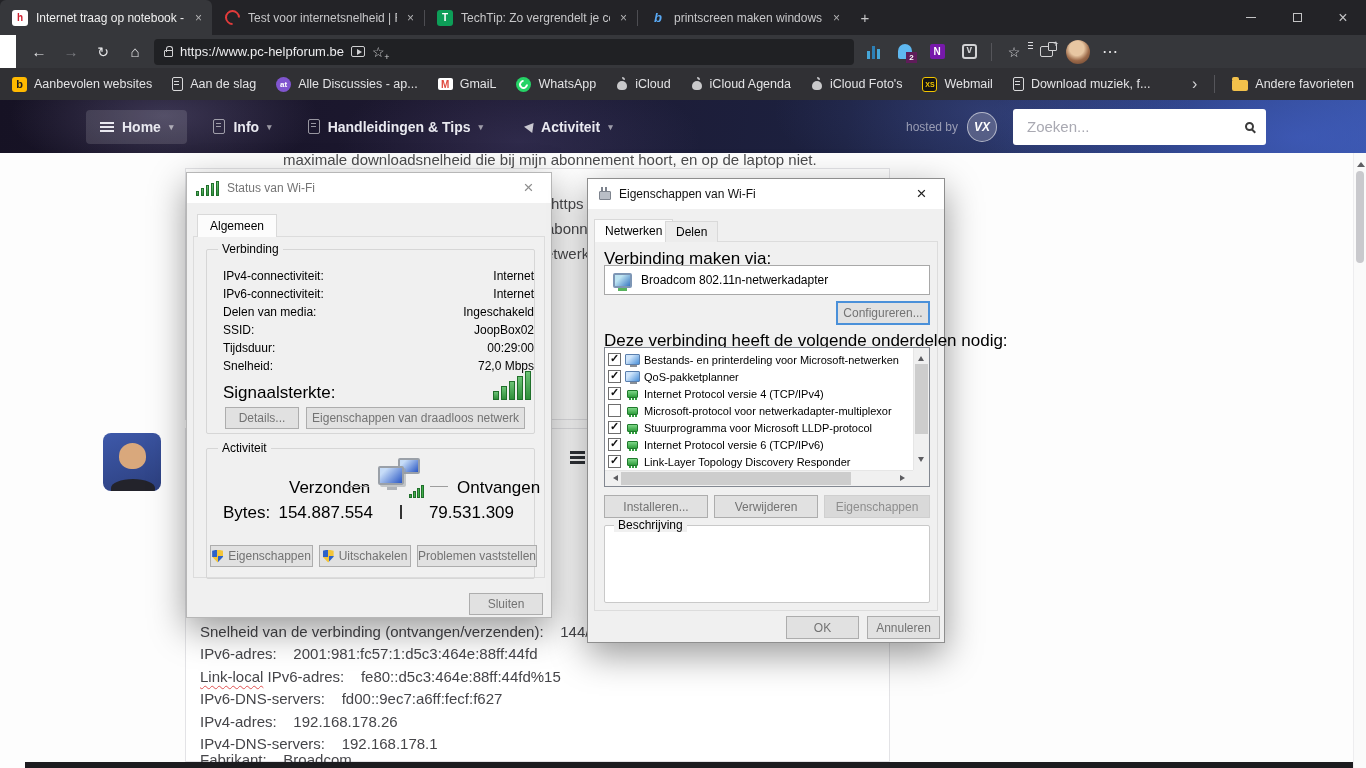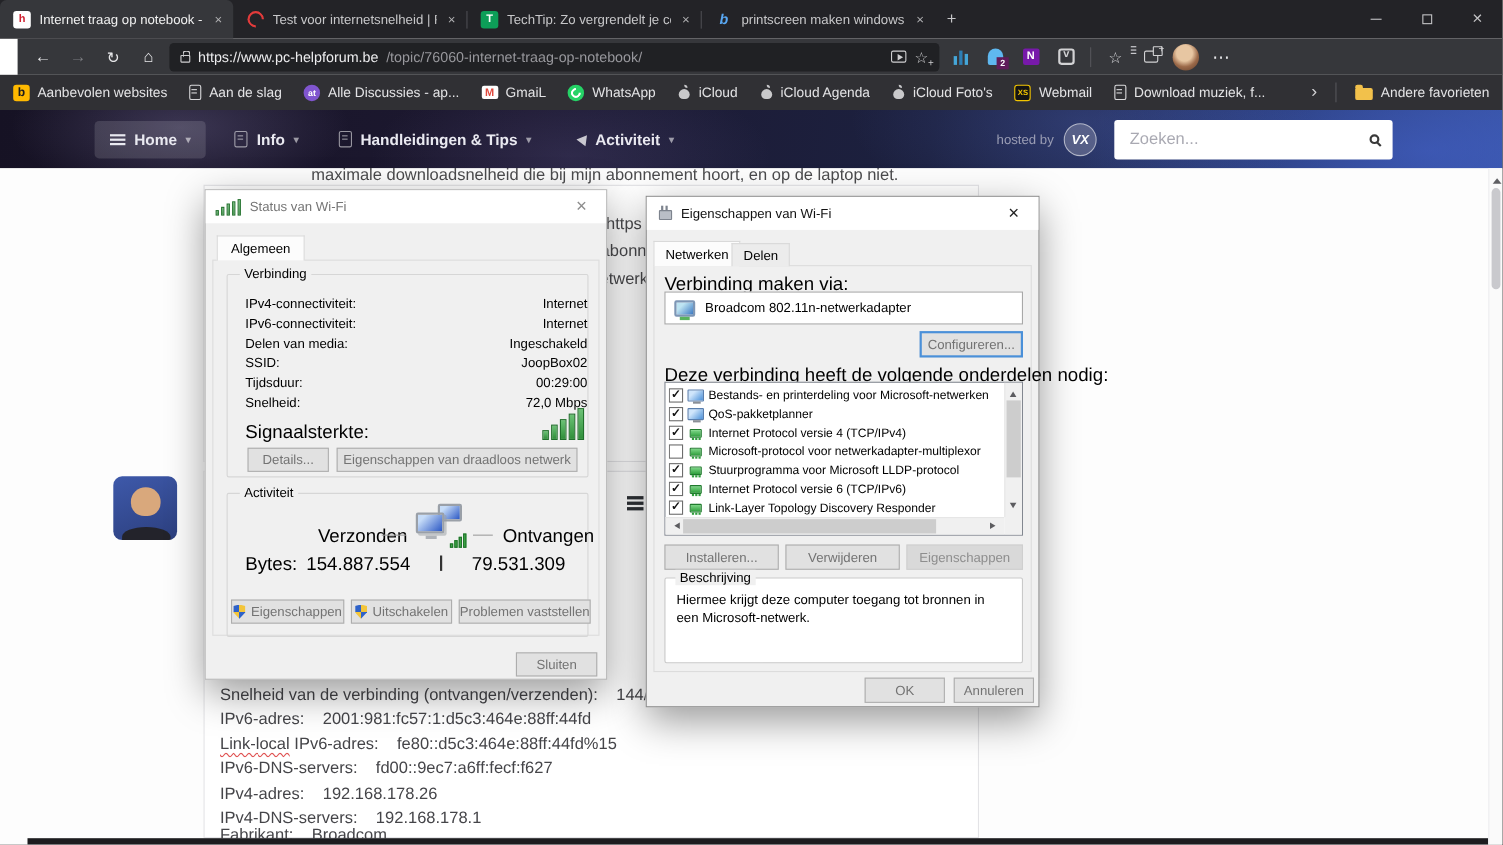--- a/index.html
+++ b/index.html
@@ -306,21 +306,20 @@
   </div>
 
   <div class="toolbar">
     <span class="tbtn i-back"></span>
     <span class="tbtn i-fwd dim"></span>
     <span class="tbtn i-refresh"></span>
     <span class="tbtn i-home"></span>
     <div class="urlbar">
       <span class="lock"></span>
       <span class="url-host">https://www.pc-helpforum.be</span>
-      <span class="url-path">/topic/76060-internet-traag-op-notebook/</span>
       <span class="readaloud"></span>
       <span class="staradd">
           <i>+</i>
         </span>
     </div>
     <span class="tbtn">
         <span class="bluebars">
           <i></i>
           <i></i>
           <i></i>
@@ -638,21 +637,20 @@
     </div>
     <div class="wbtn" style="left:126px;top:316px;width:104px;height:23px;">
       <span>Verwijderen</span>
     </div>
     <div class="wbtn disabled" style="left:236px;top:316px;width:106px;height:23px;">
       <span>Eigenschappen</span>
     </div>
 
     <div class="descgrp">
       <span class="grp-label">Beschrijving</span>
-      <div class="desctext">Hiermee krijgt deze computer toegang tot bronnen in een Microsoft-netwerk.</div>
     </div>
 
     <div class="wbtn" style="left:198px;top:437px;width:73px;height:23px;">
       <span>OK</span>
     </div>
     <div class="wbtn" style="left:279px;top:437px;width:73px;height:23px;">
       <span>Annuleren</span>
     </div>
   </div>
 

